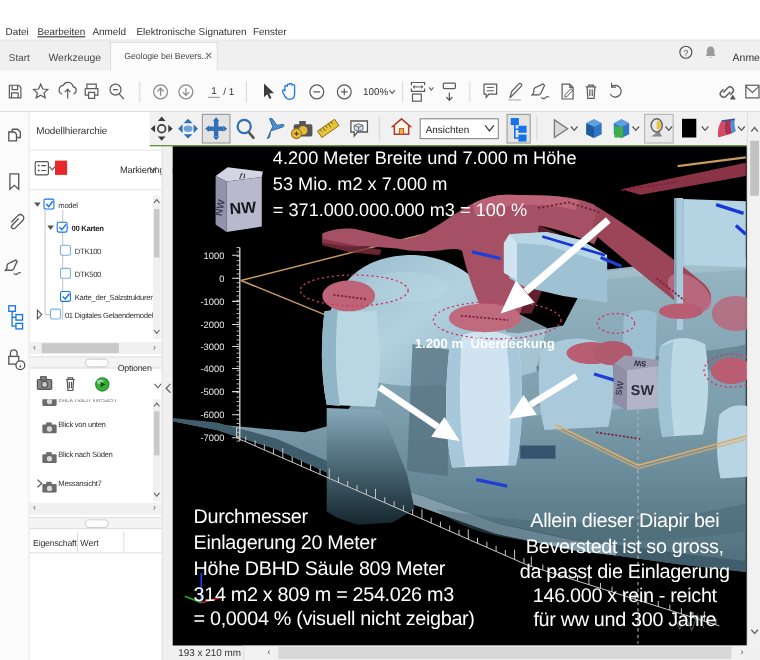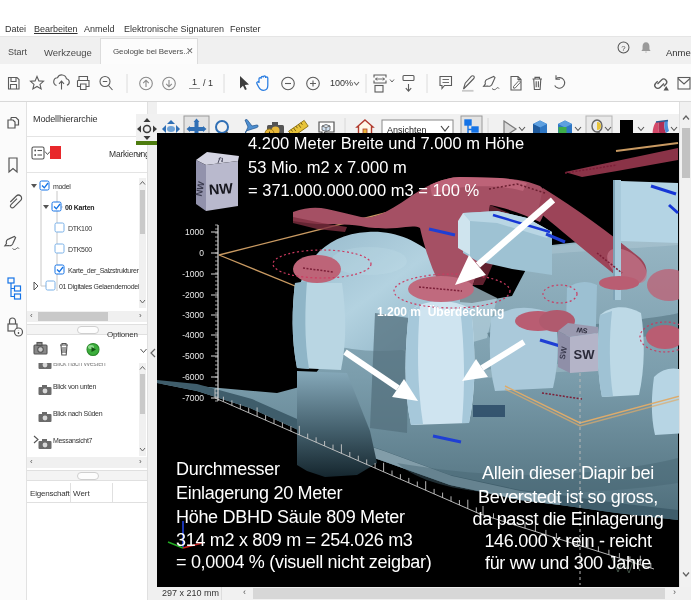--- a/index.html
+++ b/index.html
@@ -277,21 +277,21 @@
     <div class="abs" style="left:85px;top:381px;width:1px;height:19px;background:#e0e0e0;"></div>
     <div class="abs" style="left:0;top:400px;width:120px;height:1px;background:#e0e0e0;"></div>
   </div>
 
   <div class="abs" style="left:147px;top:102px;width:10px;height:498px;background:#f0f0f0;border-left:1px solid #e0e0e0;box-sizing:border-box;">
     <svg class="abs" style="left:2px;top:246px" width="6" height="10" viewBox="0 0 6 10">
         <path d="M5 1 L1 5 L5 9" fill="none" stroke="#666" stroke-width="1.2"></path>
       </svg>
   </div>
 
-  <div class="abs" style="left:136px;top:114px;width:543px;height:31px;background:#f1f1f1;border-bottom:4px solid #4d7c0f;box-sizing:border-box;" id="bar3d">
+  <div class="abs" style="left:136px;top:102px;width:543px;height:31px;background:#f1f1f1;border-bottom:1px solid #4d7c0f;box-sizing:border-box;" id="bar3d">
     <svg class="abs" style="left:0;top:0" width="543" height="30" viewBox="0 0 543 30">
 
       <g fill="#3c3c3c">
         <path d="M11 4 L14.5 8 L7.5 8 Z M11 26 L14.5 22 L7.5 22 Z M1 15 L5 11.5 L5 18.5 Z M21 15 L17 11.5 L17 18.5 Z"></path>
         <circle cx="11" cy="15" r="3.5" fill="none" stroke="#3c3c3c" stroke-width="1.5"></circle>
       </g>
 
       <g fill="#2f6fb5">
         <path d="M35 6 L39 10 L31 10 Z M35 24 L39 20 L31 20 Z M26 15 L30 11 L30 19 Z M44 15 L40 11 L40 19 Z"></path>
         <ellipse cx="35" cy="15" rx="4" ry="3" fill="#6fa3d8"></ellipse>
@@ -695,20 +695,20 @@
     <svg class="abs" style="left:2px;top:12px" width="8" height="8" viewBox="0 0 8 8">
         <path d="M1 5.5 L4 2 L7 5.5" fill="none" stroke="#606060" stroke-width="1.2"></path>
       </svg>
     <div class="abs" style="left:2px;top:26px;width:8px;height:50px;background:#c2c2c2;"></div>
     <svg class="abs" style="left:2px;top:468px" width="8" height="8" viewBox="0 0 8 8">
         <path d="M1 2.5 L4 6 L7 2.5" fill="none" stroke="#606060" stroke-width="1.2"></path>
       </svg>
   </div>
 
   <div class="abs" style="left:157px;top:587px;width:534px;height:13px;background:#f0f0f0;">
-    <span class="abs txt" style="left:5px;top:1px;font-size:9px;color:#333;">297 x 210 mm</span>
+    <span class="abs txt" style="left:5px;top:1px;font-size:9px;color:#333;">193 x 210 mm</span>
     <div class="abs" style="left:64px;top:0;width:458px;height:13px;background:#f1f1f1;border-left:1px solid #ddd;"></div>
     <span class="abs txt" style="left:86px;top:0px;font-size:9px;color:#555;">‹</span>
     <div class="abs" style="left:96px;top:1px;width:412px;height:11px;background:#d7d7d7;"></div>
     <span class="abs txt" style="left:516px;top:0px;font-size:9px;color:#555;">›</span>
   </div>
 
 </div>
 
 </body></html>

